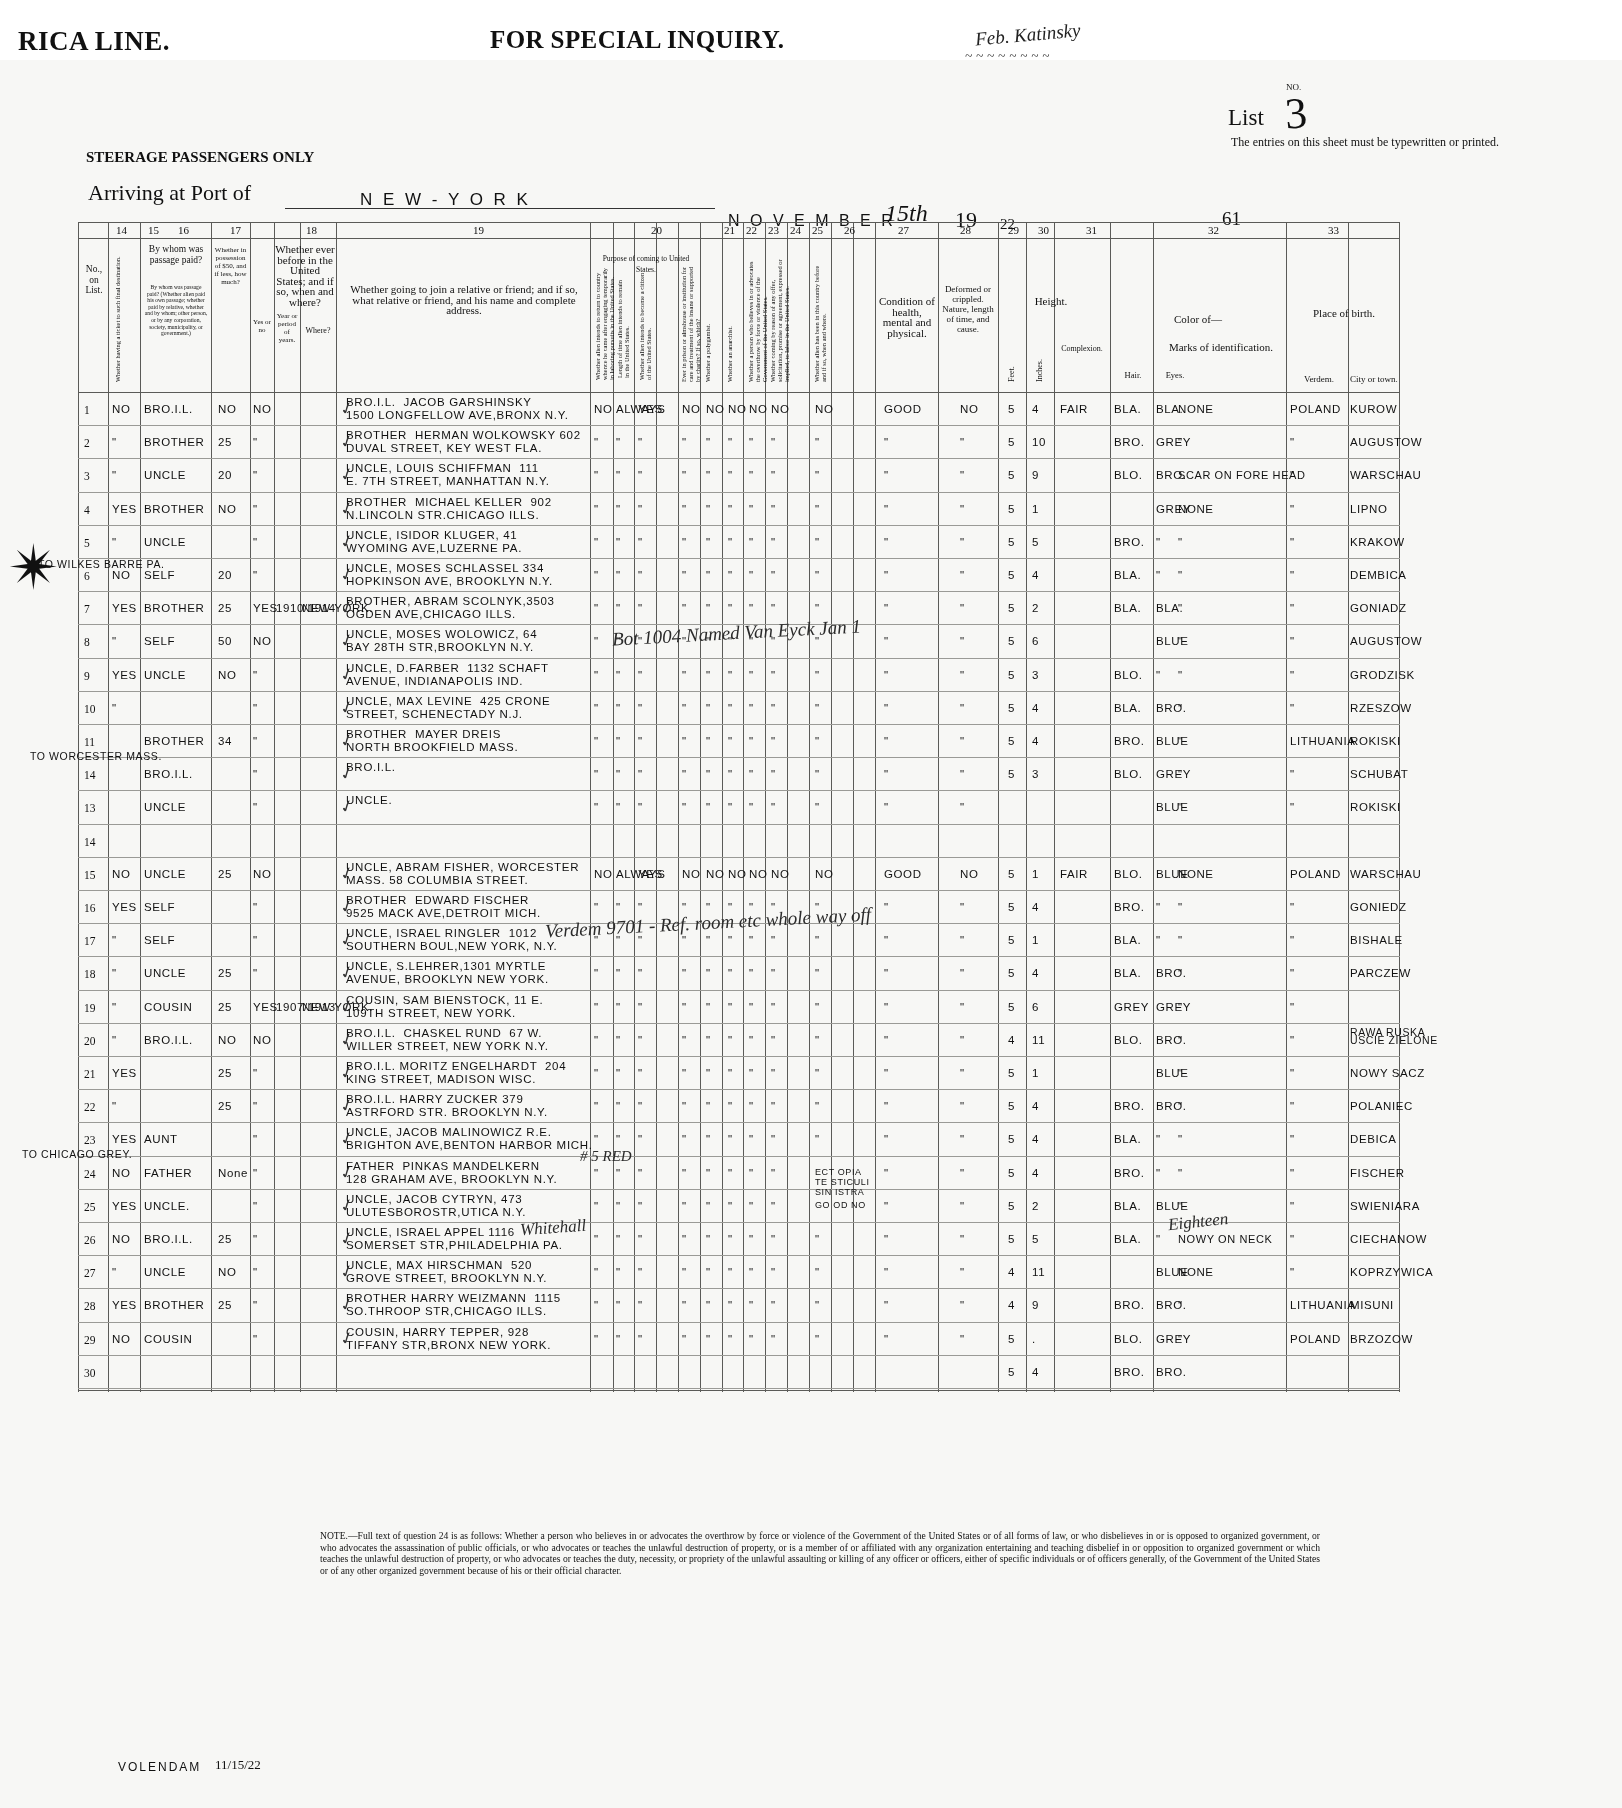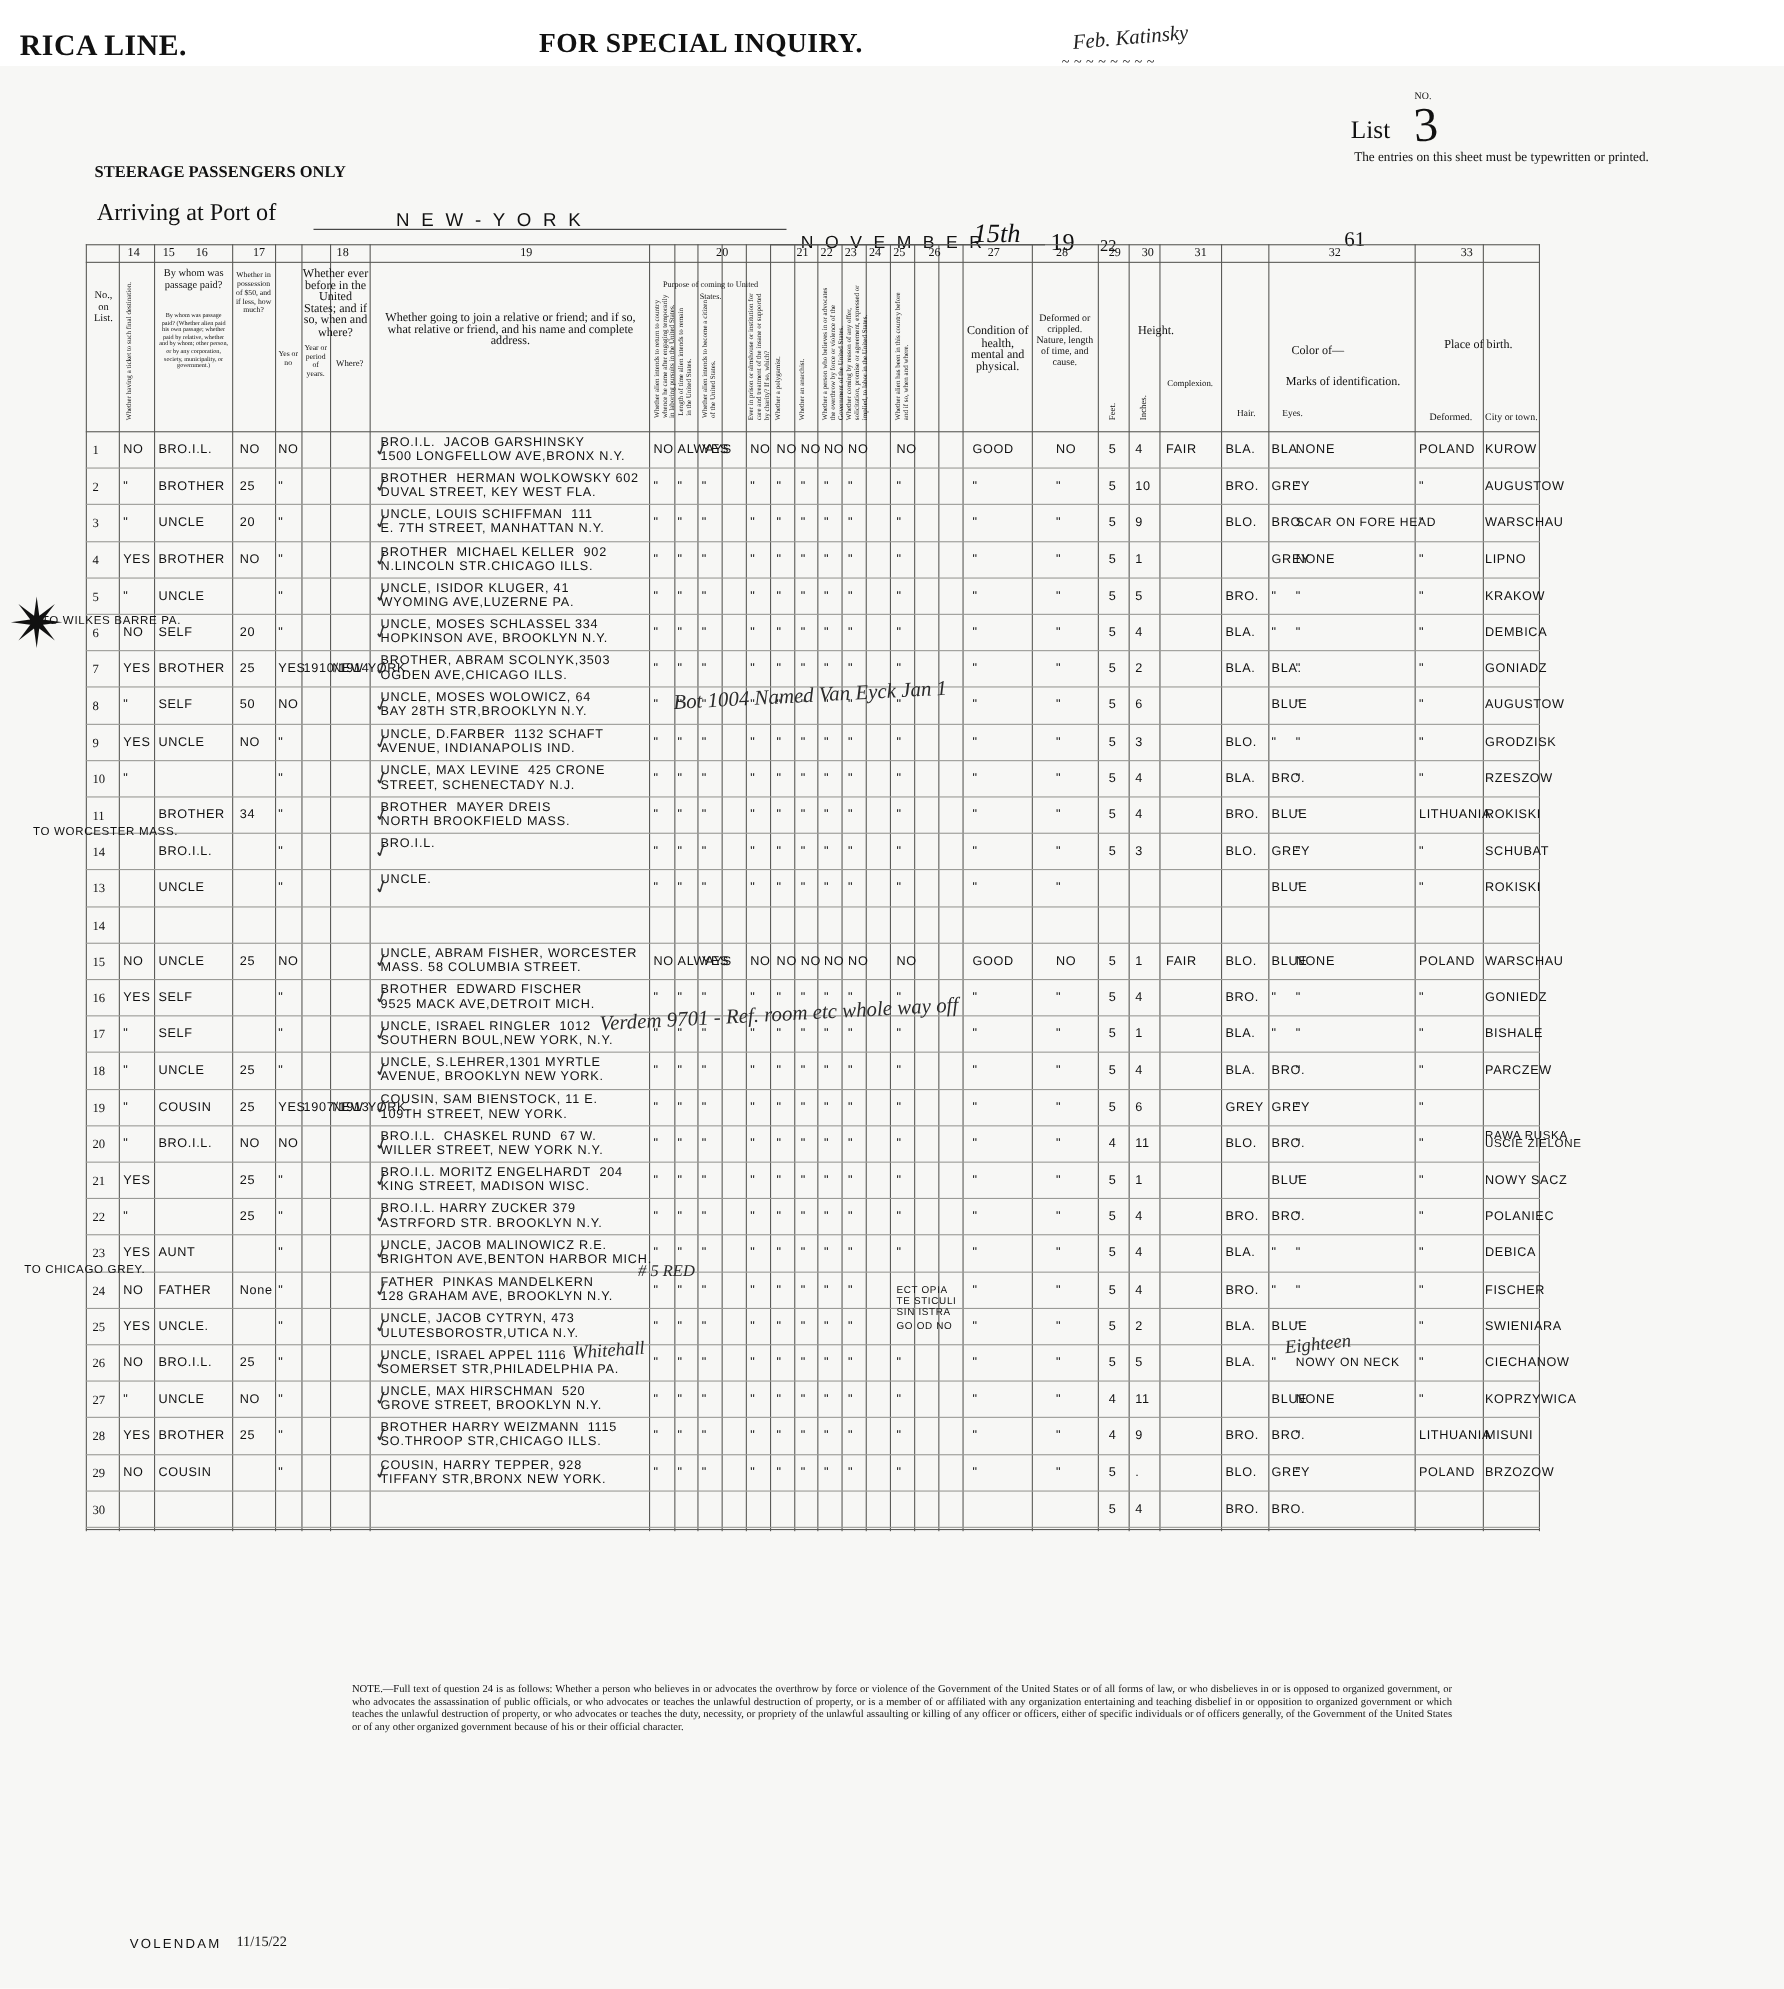--- a/index.html
+++ b/index.html
@@ -159,21 +159,21 @@
     <div class="colhdr" style="left:862px;top:62px;width:56px;font-size:9px;line-height:10px;">Deformed or crippled. Nature, length of time, and cause.</div>
     <div class="colhdr b" style="left:924px;top:74px;width:98px;">Height.</div>
     <div class="vtxt" style="left:930px;top:118px;height:42px;width:14px;font-size:8px;">Feet.</div>
     <div class="vtxt" style="left:958px;top:112px;height:48px;width:14px;font-size:8px;">Inches.</div>
     <div class="colhdr" style="left:978px;top:122px;width:52px;font-size:8px;">Complexion.</div>
     <div class="colhdr b" style="left:1034px;top:92px;width:172px;">Color of—</div>
     <div class="colhdr" style="left:1036px;top:148px;width:38px;font-size:8.5px;">Hair.</div>
     <div class="colhdr" style="left:1078px;top:148px;width:38px;font-size:8.5px;">Eyes.</div>
     <div class="colhdr b" style="left:1080px;top:120px;width:126px;">Marks of identification.</div>
     <div class="colhdr b" style="left:1212px;top:86px;width:108px;">Place of birth.</div>
-    <div class="colhdr" style="left:1212px;top:152px;width:58px;font-size:9px;">Deformed.</div>
+    <div class="colhdr" style="left:1212px;top:152px;width:58px;font-size:9px;">Verdem.</div>
     <div class="colhdr" style="left:1272px;top:152px;width:48px;font-size:9px;">City or town.</div>
 
     <div id="rows">
         <div class="rowline" style="top: 203.2px;"></div>
         <div class="rn" style="left: 6px; top: 182px;">1</div>
         <div class="cell" style="left: 34px; top: 181px;">NO</div>
         <div class="cell" style="left: 66px; top: 181px;">BRO.I.L.</div>
         <div class="cell" style="left: 140px; top: 181px;">NO</div>
         <div class="cell" style="left: 175px; top: 181px;">NO</div>
         <div class="cell" style="left: 516px; top: 181px;">NO</div>

